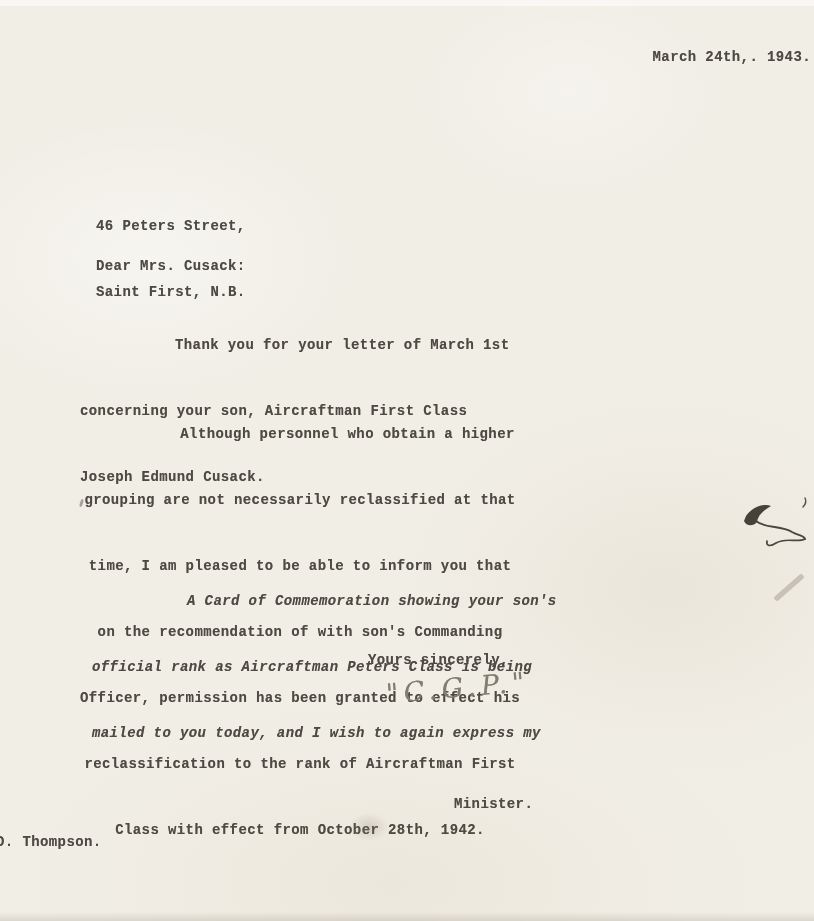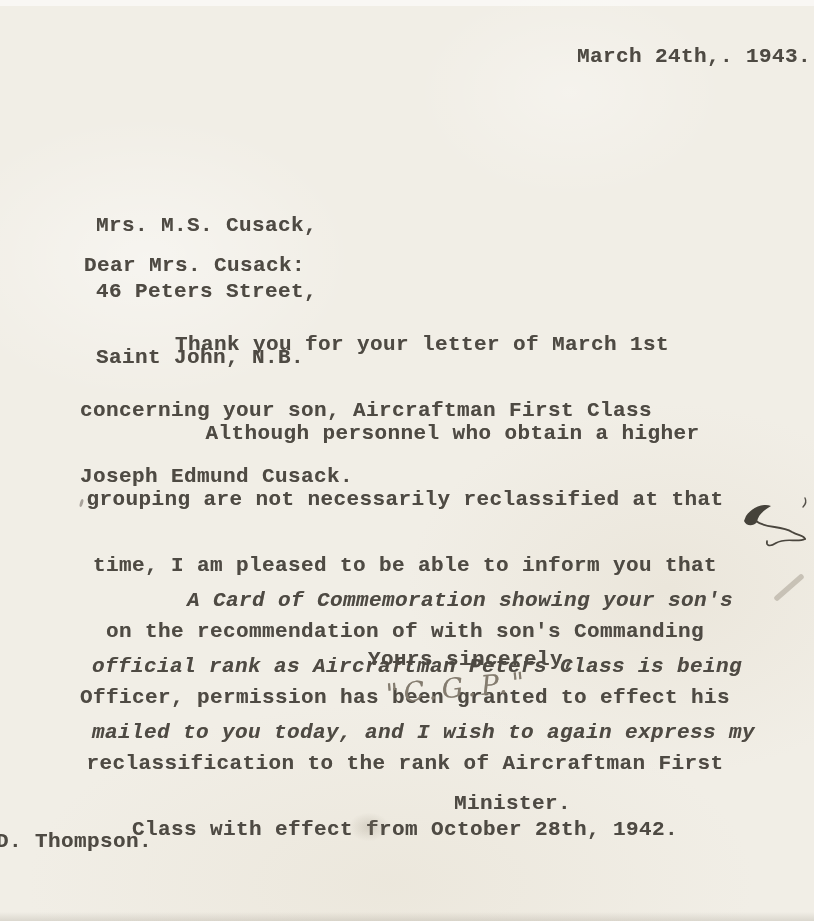--- a/index.html
+++ b/index.html
@@ -20,35 +20,35 @@
       radial-gradient(ellipse 320px 220px at 18% 28%, rgba(255,255,255,0.40), transparent 65%),
       radial-gradient(ellipse 420px 300px at 82% 64%, rgba(219,209,190,0.28), transparent 62%),
       radial-gradient(ellipse 520px 260px at 48% 96%, rgba(224,216,198,0.30), transparent 70%),
       radial-gradient(ellipse 260px 180px at 70% 10%, rgba(255,255,255,0.28), transparent 60%);
     overflow: hidden;
   }
 
   .tw {
     position: absolute;
     font-family: "Liberation Mono", "DejaVu Sans Mono", monospace;
-    font-size: 21px;
+    font-size: 14px;
     font-weight: 700;
     letter-spacing: 0.4px;
     line-height: 22px;
     color: var(--ink);
     text-shadow: 0 0 0.6px rgba(74,69,61,0.45);
     white-space: pre;
   }
 
   .line { white-space: pre; }
   .indent { padding-left: 95px; }
 
   .date-line   { top: 46px;  right: 3px; }
   .recipient   { top: 171px; left: 96px; }
-  .salutation  { top: 255px; left: 84px; }
+  .salutation  { top: 255px; left: 96px; }
   .para-1      { top: 290px; left: 80px; font-family: Liberation Mono, monospace; }
   .para-2      { top: 379px; left: 80px; text-align: center; }
   .para-3      { top: 546px; left: 92px; font-style: italic; }
   .closing     { top: 649px; left: 368px; }
   .minister    { top: 745px; left: 454px; margin-top: 48px; }
   .thompson    { top: 831px; left: -4px; }
 
   .signature {
     position: absolute;
     top: 672px;
@@ -98,23 +98,22 @@
 </head>
 <body>
 
 <div class="page">
 
   <div class="top-edge"></div>
 
   <div class="tw date-line">March 24th,. 1943.</div>
 
   <div class="tw recipient">
-    <div class="line">Mrs. M.S. Cusack,</div>
     <div class="line">46 Peters Street,</div>
-    <div class="line">Saint John, N.B.</div>
+    <div class="line">Saint First, N.B.</div>
   </div>
 
   <div class="tw salutation">Dear Mrs. Cusack:</div>
 
   <div class="tw para-1">
     <div class="line indent">Thank you for your letter of March 1st</div>
     <div class="line">concerning your son, Aircraftman First Class</div>
     <div class="line">Joseph Edmund Cusack.</div>
   </div>
 

